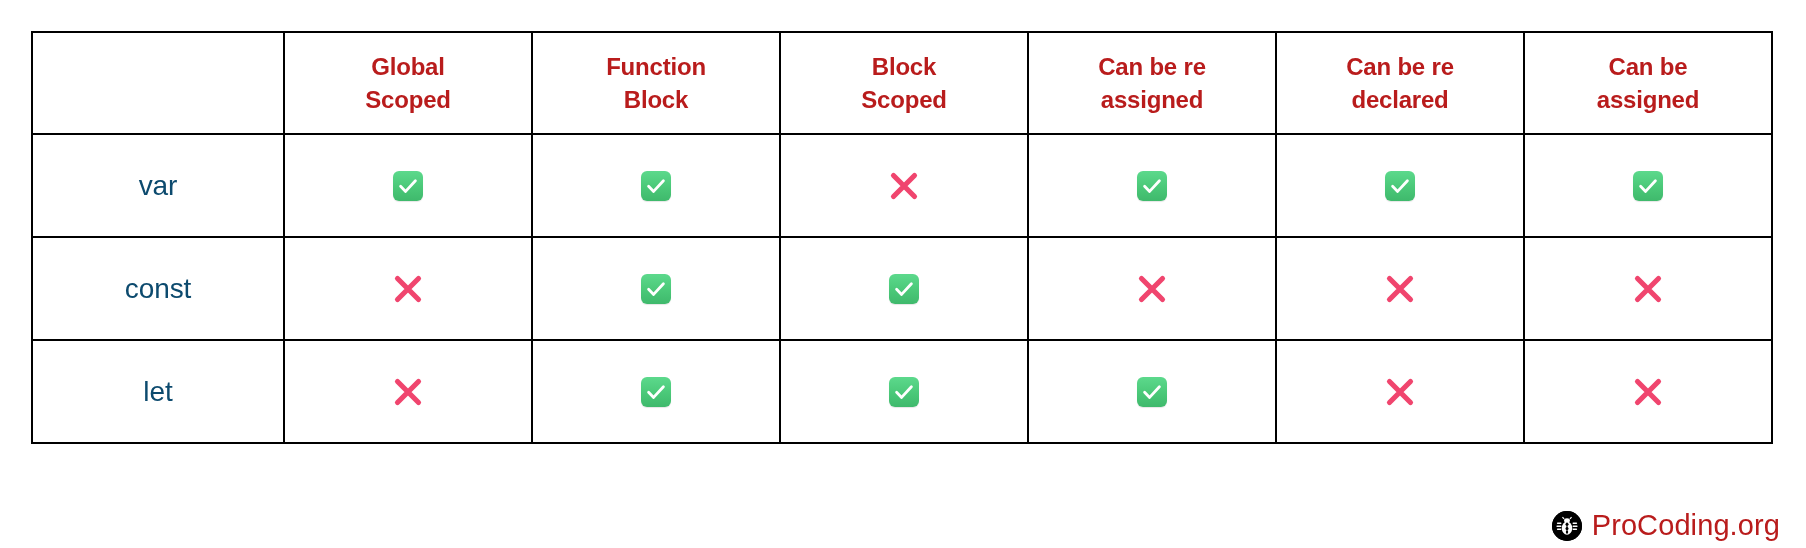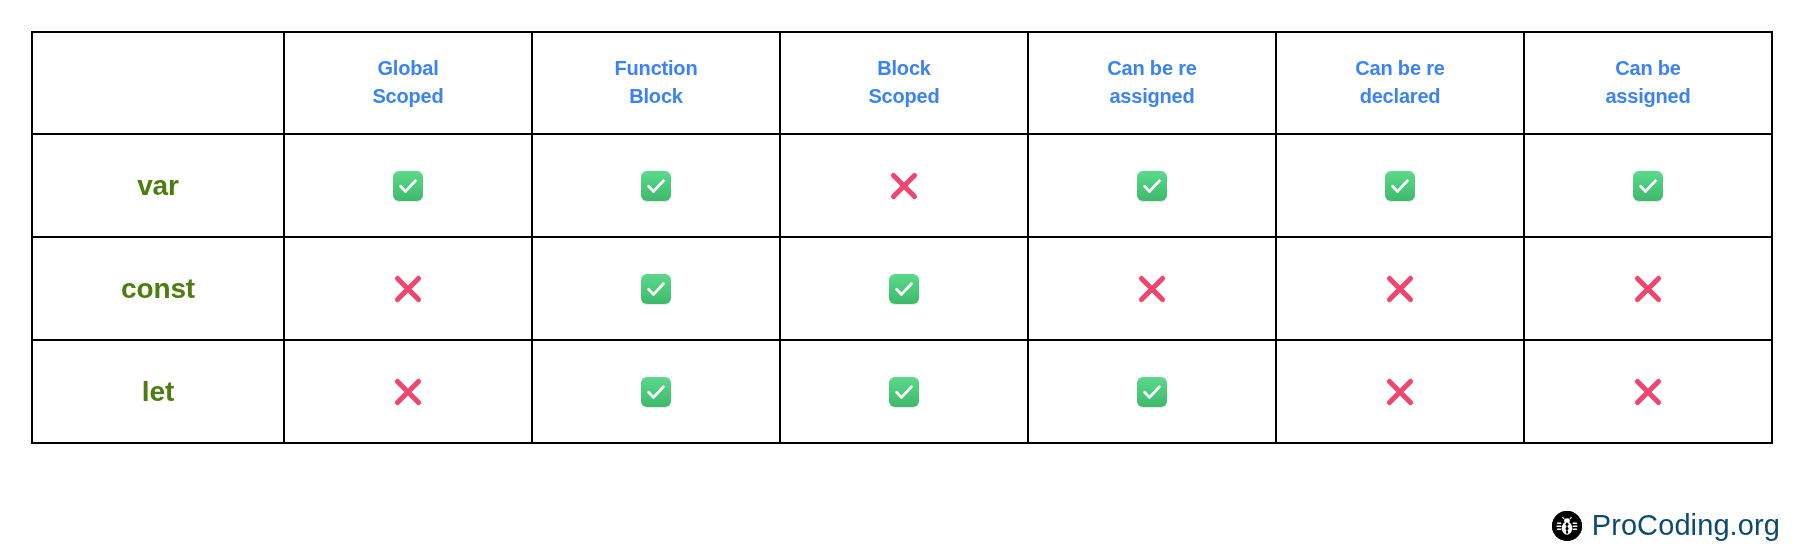--- a/index.html
+++ b/index.html
@@ -36,37 +36,37 @@
   
   col.c-label   { width: 252px; }
   col.c-data    { width: 248px; }
 
   
   tr.header-row th {
     height: 100px;
   }
   .head-text {
     font-weight: bold;
-    font-size: 20px;
+    font-size: 24px;
     line-height: 1.38;
-    color: #3b82f6;
+    color: #b91c1c;
     letter-spacing: -0.2px;
     white-space: pre-line;
     font-stretch: condensed;
     margin-top: 38px;
   }
 
   
   tr.body-row td {
     height: 101px;
   }
   .row-label {
-    font-weight: bold;
+    font-weight: normal;
     font-size: 28px;
-    color: #4d7c0f;
+    color: #0c4a6e;
     letter-spacing: -0.1px;
   }
 
   
   .mark {
     display: inline-block;
     line-height: 0;
     vertical-align: middle;
   }
 
@@ -104,21 +104,21 @@
     background: #000000;
     position: relative;
     flex: 0 0 auto;
   }
   #watermark .bug-circle svg {
     position: absolute;
     left: 0; top: 0;
   }
   #watermark .wm-text {
     font-size: 29px;
-    color: #0c4a6e;
+    color: #b91c1c;
     letter-spacing: 0.1px;
     font-weight: 400;
     white-space: nowrap;
   }
 </style>
 </head>
 <body>
 
 <table id="scope-table">
   <colgroup>

